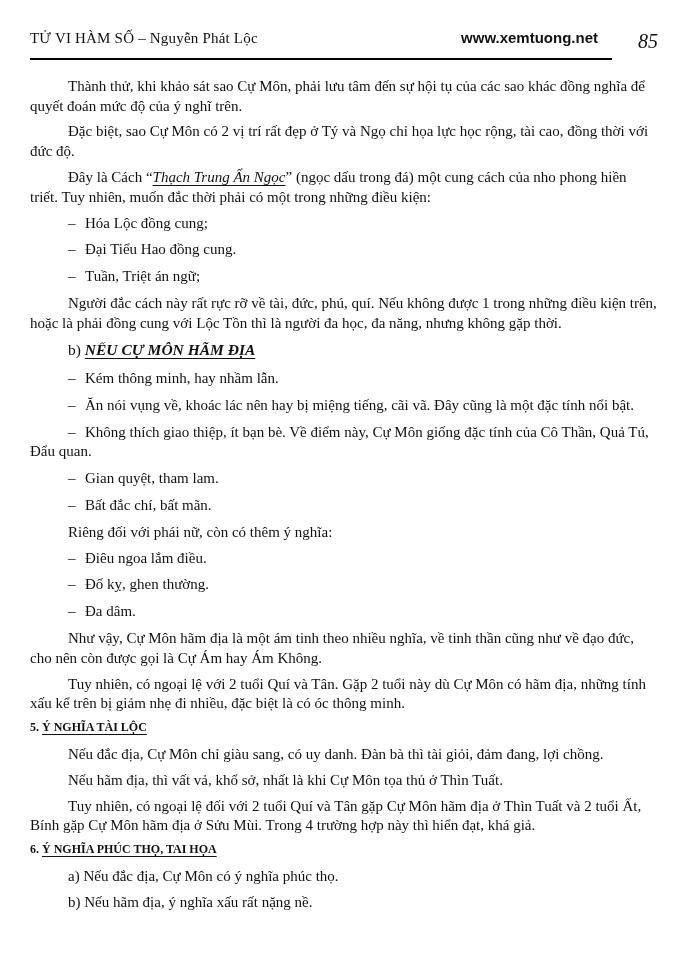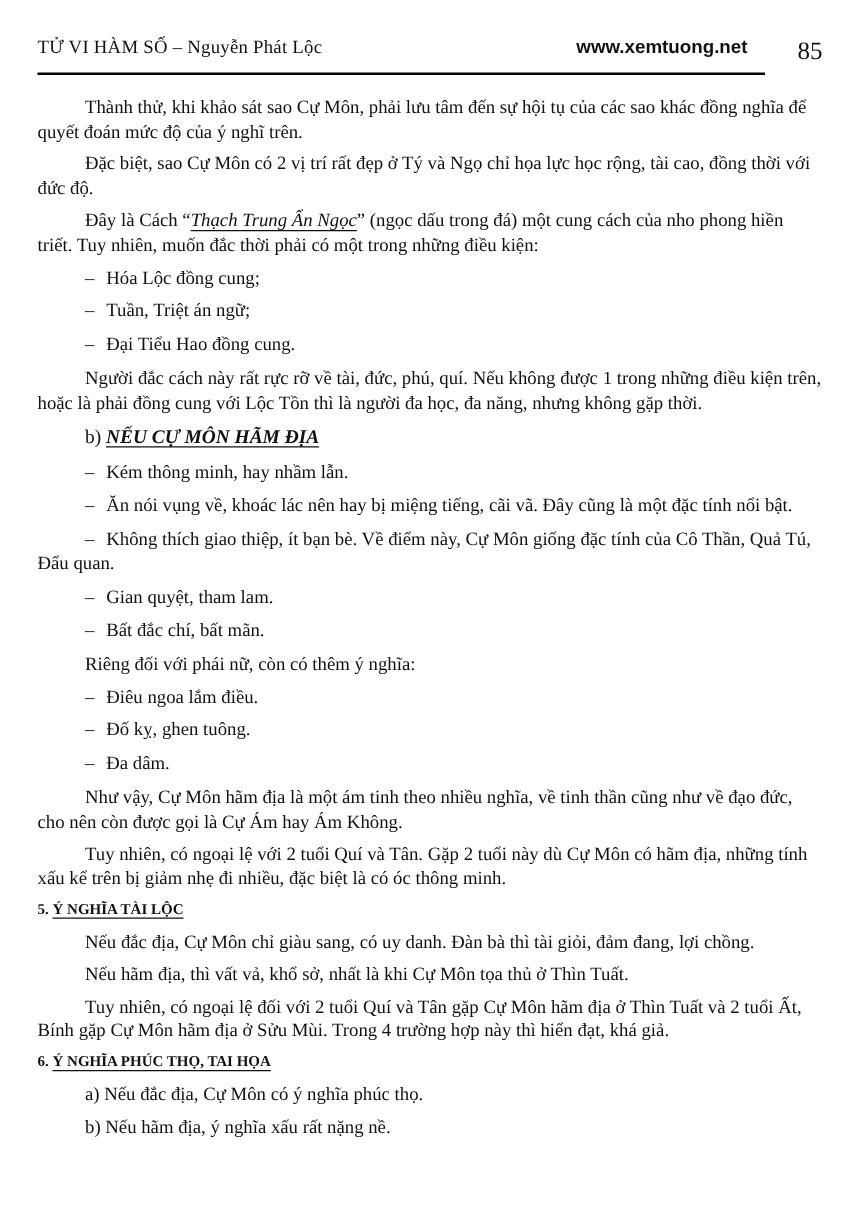--- a/index.html
+++ b/index.html
@@ -16,21 +16,21 @@
     overflow:hidden;
   }
   
   .header{display:flex;align-items:flex-end;margin-bottom:17px;}
   .header-rule{
     flex:1;display:flex;justify-content:space-between;align-items:baseline;
     border-bottom:2px solid #000;padding-bottom:9px;
   }
   .book-title{font-size:15px;letter-spacing:.2px;}
   .website{font-family:"Liberation Sans", sans-serif;font-weight:bold;font-size:15px;padding-right:14px;}
-  .page-num{width:46px;text-align:right;font-size:20px;padding-bottom:5px;}
+  .page-num{width:46px;text-align:right;font-style:italic;font-size:20px;padding-bottom:5px;}
   
   .para{margin:0 0 6px 0;text-indent:38px;}
   .bullet{margin:0 0 7px 0;text-indent:38px;}
   .dash{display:inline-block;width:17px;text-indent:0;}
   .em-u{font-style:italic;text-decoration:underline;text-underline-offset:3px;}
   .h-sub{margin:2px 0 9px 0;text-indent:38px;font-size:15.5px;}
   .h-sub .h-text{font-style:italic;font-weight:600;text-decoration:underline;text-underline-offset:3px;}
   .h-section{margin:3px 0 9px 0;font-weight:bold;font-size:12px;}
   .h-section .h-text{text-decoration:underline;text-underline-offset:3px;}
 </style>
@@ -43,32 +43,32 @@
       <span class="book-title">TỬ VI HÀM SỐ – Nguyễn Phát Lộc</span>
       <span class="website">www.xemtuong.net</span>
     </div>
     <span class="page-num">85</span>
   </div>
   <div class="content" id="content">
       <p class="para">Thành thử, khi khảo sát sao Cự Môn, phải lưu tâm đến sự hội tụ của các sao khác đồng nghĩa để quyết đoán mức độ của ý nghĩ trên.</p>
       <p class="para">Đặc biệt, sao Cự Môn có 2 vị trí rất đẹp ở Tý và Ngọ chỉ họa lực học rộng, tài cao, đồng thời với đức độ.</p>
       <p class="para"><span>Đây là Cách “</span><span class="em-u">Thạch Trung Ẩn Ngọc</span><span>” (ngọc dấu trong đá) một cung cách của nho phong hiền triết. Tuy nhiên, muốn đắc thời phải có một trong những điều kiện:</span></p>
       <p class="bullet"><span class="dash">–</span><span>Hóa Lộc đồng cung;</span></p>
+      <p class="bullet"><span class="dash">–</span><span>Đại Tiểu Hao đồng cung.</span></p>
       <p class="bullet"><span class="dash">–</span><span>Tuần, Triệt án ngữ;</span></p>
-      <p class="bullet"><span class="dash">–</span><span>Đại Tiểu Hao đồng cung.</span></p>
       <p class="para">Người đắc cách này rất rực rỡ về tài, đức, phú, quí. Nếu không được 1 trong những điều kiện trên, hoặc là phải đồng cung với Lộc Tồn thì là người đa học, đa năng, nhưng không gặp thời.</p>
       <p class="h-sub"><span class="h-prefix">b) </span><span class="h-text">NẾU CỰ MÔN HÃM ĐỊA</span></p>
       <p class="bullet"><span class="dash">–</span><span>Kém thông minh, hay nhầm lẫn.</span></p>
       <p class="bullet"><span class="dash">–</span><span>Ăn nói vụng về, khoác lác nên hay bị miệng tiếng, cãi vã. Đây cũng là một đặc tính nổi bật.</span></p>
       <p class="bullet"><span class="dash">–</span><span>Không thích giao thiệp, ít bạn bè. Về điểm này, Cự Môn giống đặc tính của Cô Thần, Quả Tú, Đẩu quan.</span></p>
       <p class="bullet"><span class="dash">–</span><span>Gian quyệt, tham lam.</span></p>
       <p class="bullet"><span class="dash">–</span><span>Bất đắc chí, bất mãn.</span></p>
       <p class="para">Riêng đối với phái nữ, còn có thêm ý nghĩa:</p>
       <p class="bullet"><span class="dash">–</span><span>Điêu ngoa lắm điều.</span></p>
-      <p class="bullet"><span class="dash">–</span><span>Đố kỵ, ghen tuông.</span></p>
+      <p class="bullet"><span class="dash">–</span><span>Đố kỵ, ghen thường.</span></p>
       <p class="bullet"><span class="dash">–</span><span>Đa dâm.</span></p>
       <p class="para">Như vậy, Cự Môn hãm địa là một ám tinh theo nhiều nghĩa, về tinh thần cũng như về đạo đức, cho nên còn được gọi là Cự Ám hay Ám Không.</p>
       <p class="para">Tuy nhiên, có ngoại lệ với 2 tuổi Quí và Tân. Gặp 2 tuổi này dù Cự Môn có hãm địa, những tính xấu kể trên bị giảm nhẹ đi nhiều, đặc biệt là có óc thông minh.</p>
       <p class="h-section"><span class="h-prefix">5. </span><span class="h-text">Ý NGHĨA TÀI LỘC</span></p>
       <p class="para">Nếu đắc địa, Cự Môn chỉ giàu sang, có uy danh. Đàn bà thì tài giỏi, đảm đang, lợi chồng.</p>
       <p class="para">Nếu hãm địa, thì vất vả, khổ sở, nhất là khi Cự Môn tọa thủ ở Thìn Tuất.</p>
       <p class="para">Tuy nhiên, có ngoại lệ đối với 2 tuổi Quí và Tân gặp Cự Môn hãm địa ở Thìn Tuất và 2 tuổi Ất, Bính gặp Cự Môn hãm địa ở Sửu Mùi. Trong 4 trường hợp này thì hiển đạt, khá giả.</p>
       <p class="h-section"><span class="h-prefix">6. </span><span class="h-text">Ý NGHĨA PHÚC THỌ, TAI HỌA</span></p>
       <p class="para">a) Nếu đắc địa, Cự Môn có ý nghĩa phúc thọ.</p>
       <p class="para">b) Nếu hãm địa, ý nghĩa xấu rất nặng nề.</p>

